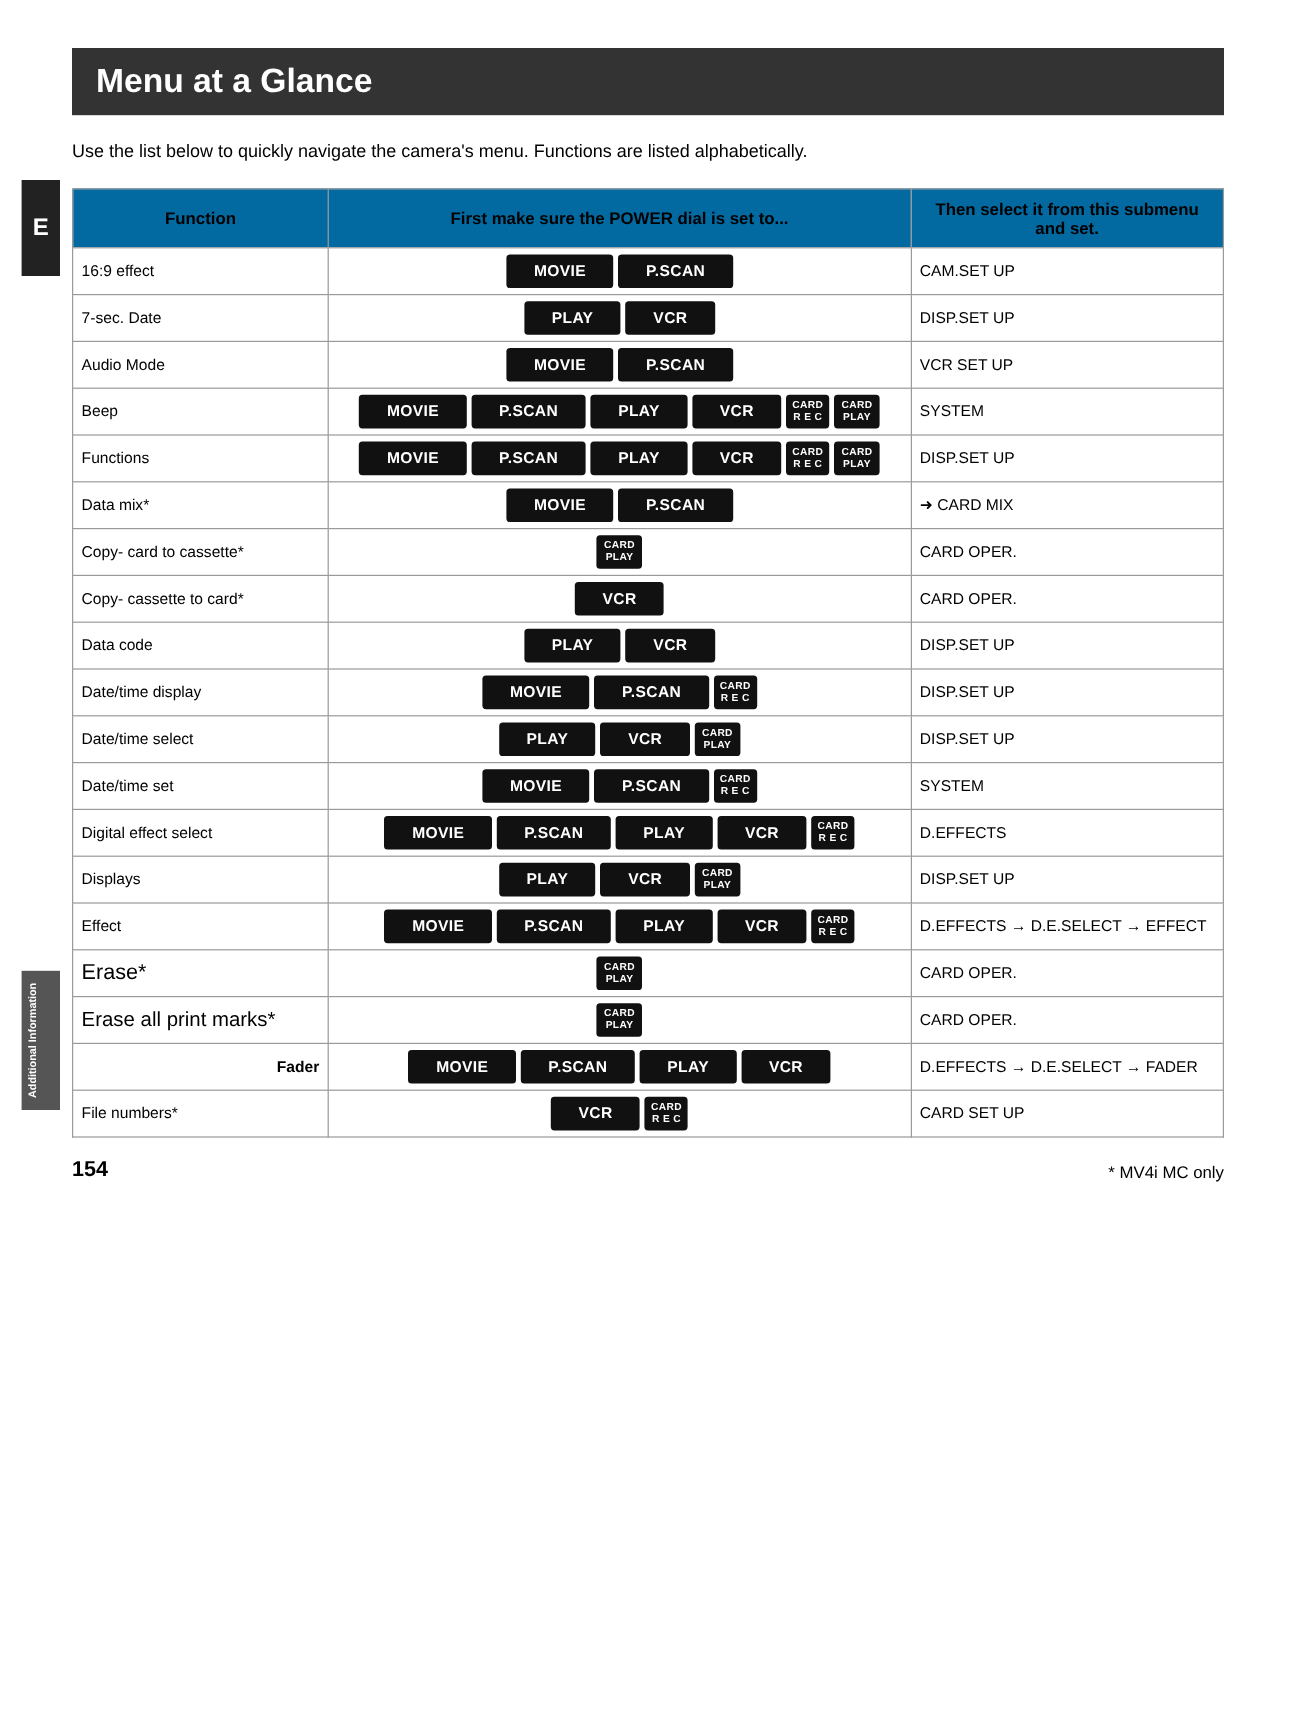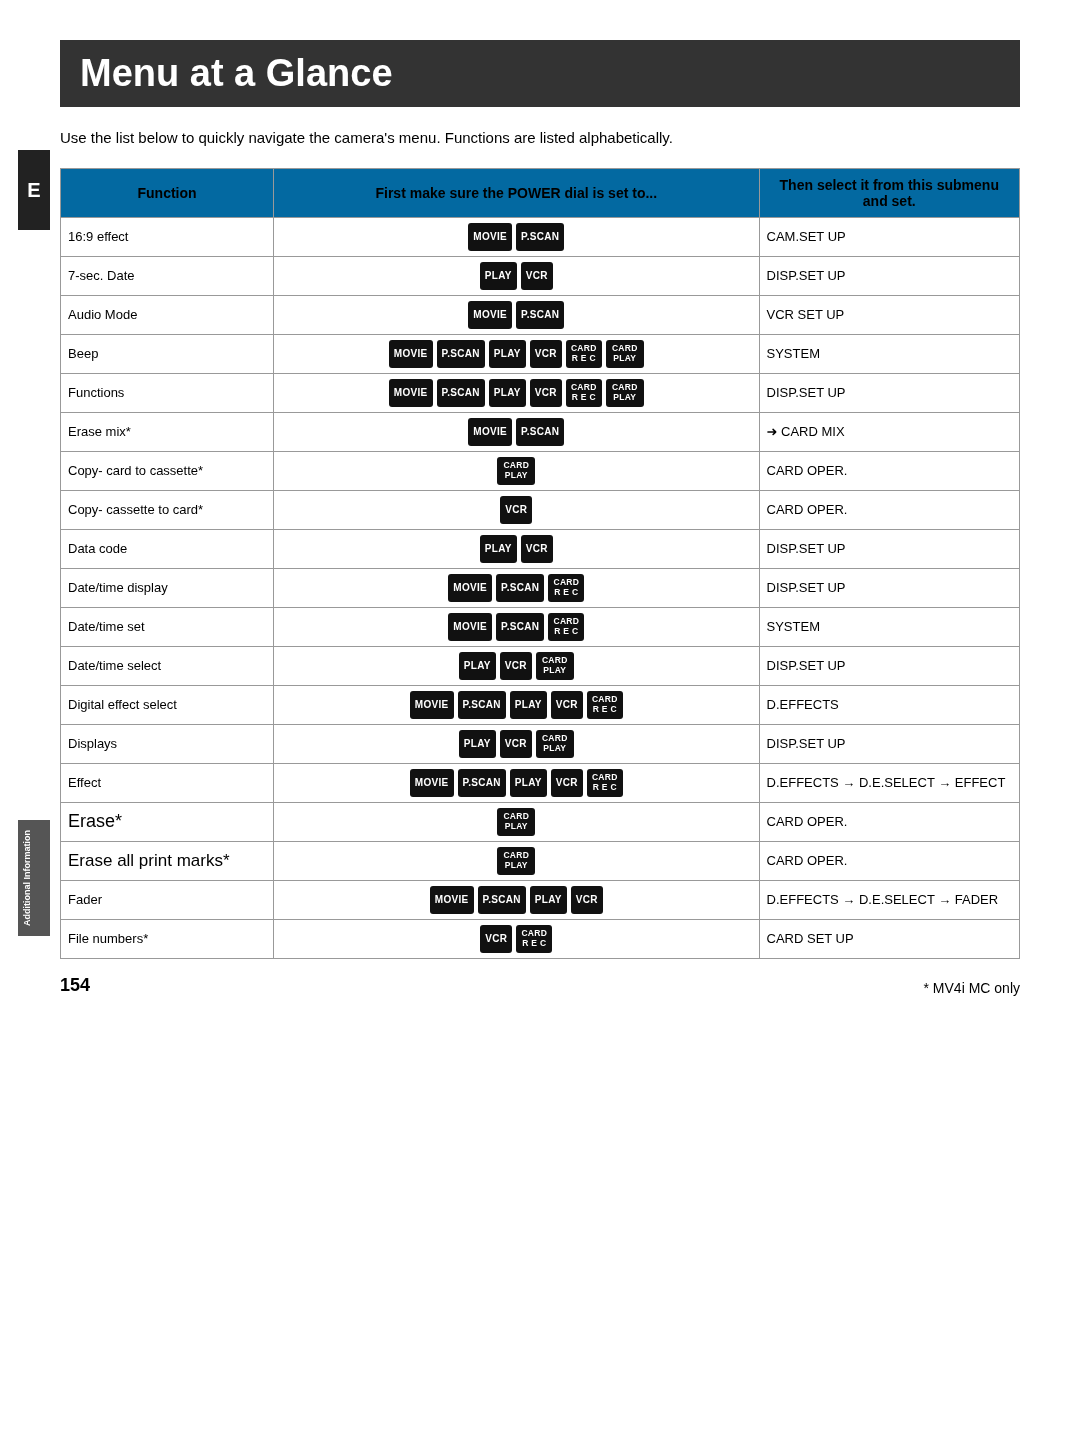--- a/index.html
+++ b/index.html
@@ -31,21 +31,21 @@
       justify-content: center;
       font-size: 20px;
       font-weight: bold;
     }
 
     
     .title-bar {
       background: #333;
       color: #fff;
       padding: 12px 20px;
-      font-size: 38px;
+      font-size: 28px;
       font-weight: bold;
       margin-bottom: 20px;
     }
 
     .intro-text {
       font-size: 15px;
       margin-bottom: 18px;
       line-height: 1.5;
     }
 
@@ -93,23 +93,23 @@
       display: flex;
       align-items: center;
       justify-content: center;
       gap: 4px;
       flex-wrap: wrap;
     }
 
     .btn {
       background: #111;
       color: #fff;
-      font-size: 10px;
-      font-weight: bold;
-      padding: 4px 5px;
+      font-size: 13px;
+      font-weight: bold;
+      padding: 4px 23px;
       border-radius: 3px;
       display: inline-flex;
       align-items: center;
       justify-content: center;
       min-width: 38px;
       min-height: 28px;
       text-align: center;
       line-height: 1.2;
       letter-spacing: 0.3px;
     }
@@ -259,21 +259,21 @@
               <span class="btn">P.SCAN</span>
               <span class="btn play">PLAY</span>
               <span class="btn vcr">VCR</span>
               <span class="btn card-rec">CARD<br>R E C</span>
               <span class="btn card-play">CARD<br>PLAY</span>
             </div>
           </td>
           <td style="font-size: 13px;">DISP.SET UP</td>
         </tr>
         <tr>
-          <td style="font-weight: normal; font-size: 13px;">Erase mix*</td>
+          <td style="font-weight: normal; font-size: 13px;">Data mix*</td>
           <td style="text-align: center;">
             <div class="btn-group">
               <span class="btn">MOVIE</span>
               <span class="btn">P.SCAN</span>
             </div>
           </td>
           <td style="font-size: 13px;">➜ CARD MIX</td>
         </tr>
         <tr>
           <td style="font-weight: normal; font-size: 13px;">Copy- card to cassette*</td>
@@ -308,42 +308,42 @@
           <td style="text-align: center;">
             <div class="btn-group">
               <span class="btn">MOVIE</span>
               <span class="btn">P.SCAN</span>
               <span class="btn card-rec">CARD<br>R E C</span>
             </div>
           </td>
           <td style="font-size: 13px;">DISP.SET UP</td>
         </tr>
         <tr>
+          <td style="font-weight: normal; font-size: 13px;">Date/time select</td>
+          <td style="text-align: center;">
+            <div class="btn-group">
+              <span class="btn play">PLAY</span>
+              <span class="btn vcr">VCR</span>
+              <span class="btn card-play">CARD<br>PLAY</span>
+            </div>
+          </td>
+          <td style="font-size: 13px;">DISP.SET UP</td>
+        </tr>
+        <tr>
           <td style="font-weight: normal; font-size: 13px;">Date/time set</td>
           <td style="text-align: center;">
             <div class="btn-group">
               <span class="btn">MOVIE</span>
               <span class="btn">P.SCAN</span>
               <span class="btn card-rec">CARD<br>R E C</span>
             </div>
           </td>
           <td style="font-size: 13px;">SYSTEM</td>
         </tr>
         <tr>
-          <td style="font-weight: normal; font-size: 13px;">Date/time select</td>
-          <td style="text-align: center;">
-            <div class="btn-group">
-              <span class="btn play">PLAY</span>
-              <span class="btn vcr">VCR</span>
-              <span class="btn card-play">CARD<br>PLAY</span>
-            </div>
-          </td>
-          <td style="font-size: 13px;">DISP.SET UP</td>
-        </tr>
-        <tr>
           <td style="font-weight: normal; font-size: 13px;">Digital effect select</td>
           <td style="text-align: center;">
             <div class="btn-group">
               <span class="btn">MOVIE</span>
               <span class="btn">P.SCAN</span>
               <span class="btn play">PLAY</span>
               <span class="btn vcr">VCR</span>
               <span class="btn card-rec">CARD<br>R E C</span>
             </div>
           </td>
@@ -385,21 +385,21 @@
         <tr>
           <td style="font-weight: normal; font-size: 17px;">Erase all print marks*</td>
           <td style="text-align: center;">
             <div class="btn-group">
               <span class="btn card-play">CARD<br>PLAY</span>
             </div>
           </td>
           <td style="font-size: 13px;">CARD OPER.</td>
         </tr>
         <tr>
-          <td style="font-weight: normal; font-size: 13px;">Fader</td>
+          <td style="font-weight: bold; font-size: 13px; text-align: right;">Fader</td>
           <td style="text-align: center;">
             <div class="btn-group">
               <span class="btn">MOVIE</span>
               <span class="btn">P.SCAN</span>
               <span class="btn play">PLAY</span>
               <span class="btn vcr">VCR</span>
             </div>
           </td>
           <td style="font-size: 13px;">D.EFFECTS → D.E.SELECT → FADER</td>
         </tr>

